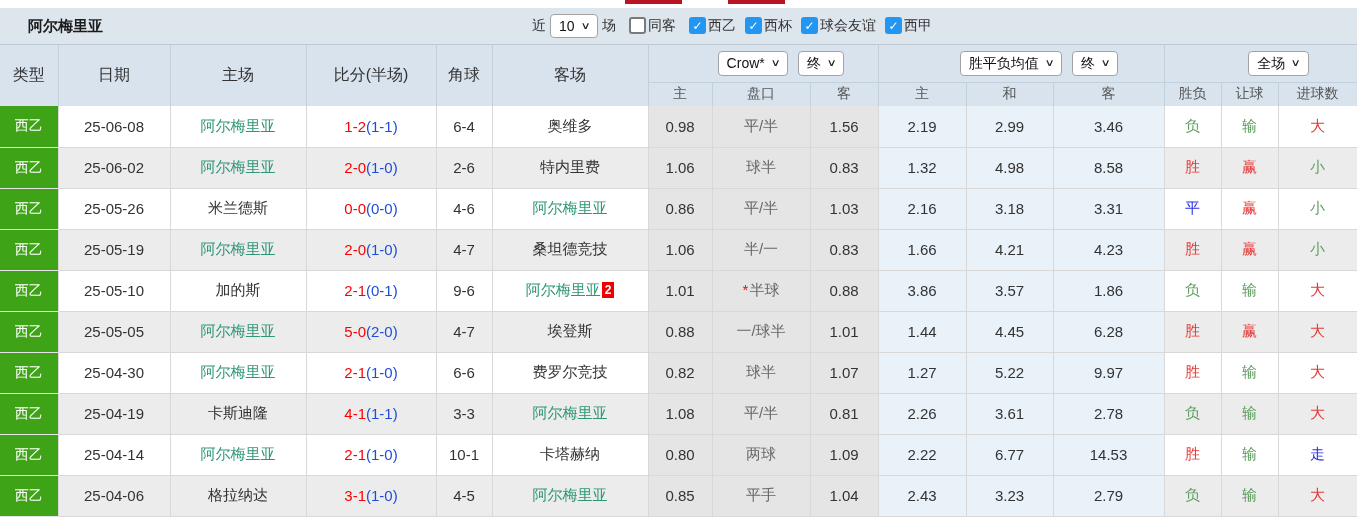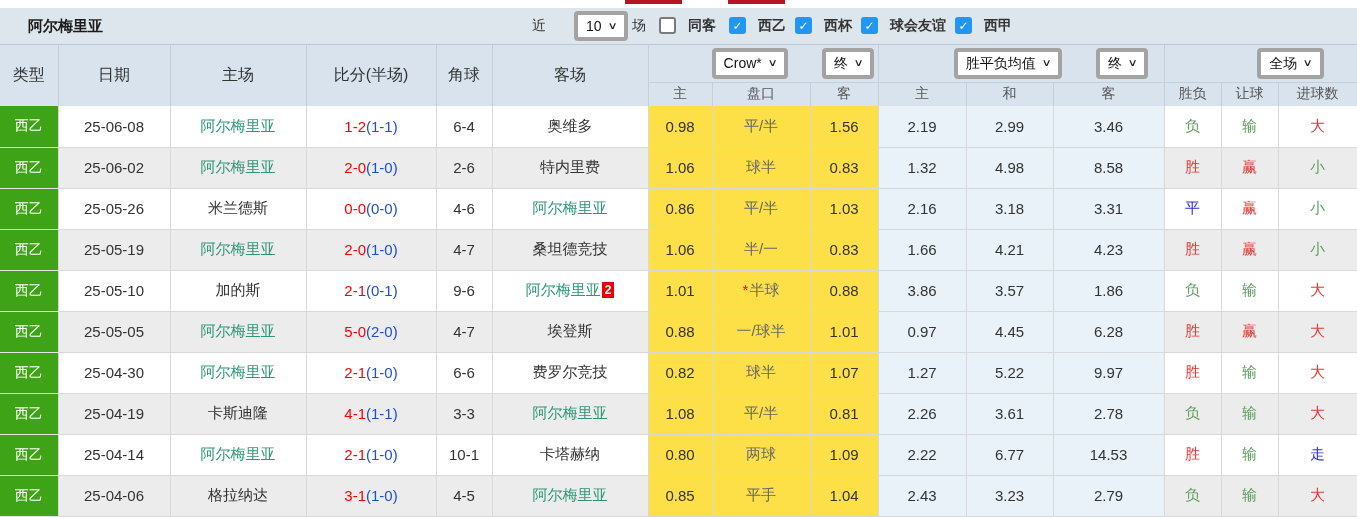--- a/index.html
+++ b/index.html
@@ -14,54 +14,54 @@
 
   .filter-bar {
     height: 37px; background: #dde5ed; border-bottom: 1px solid #bfc9d3;
     position: relative; display: flex; align-items: center; font-size: 14px;
   }
   .team-title { position: absolute; left: 28px; font-weight: bold; font-size: 15px; color: #1b1b1b; }
   .filter-group { position: absolute; left: 528px; display: flex; align-items: center; color: #333; }
   .filter-group > span.txt { margin: 0 4px; }
   .select {
     display: inline-flex; align-items: center; gap: 7px; background: #fff;
-    border: 4px solid #a3a3a3; border-radius: 4px; padding: 3px 8px;
-    font-size: 14px; color: #111; cursor: pointer; white-space: nowrap; line-height: 1.2; margin-left: 24px;
+    border: 1px solid #a3a3a3; border-radius: 4px; padding: 3px 8px;
+    font-size: 14px; color: #111; cursor: pointer; white-space: nowrap; line-height: 1.2;
   }
   .select .chev { font-size: 10px; color: #222; line-height: 1; transform: scaleX(1.4); }
   .cb-wrap { display: inline-flex; align-items: center; margin-left: 9px; }
   .cb-wrap:first-child { margin-right: 4px; }
   .checkbox {
     width: 17px; height: 17px; border-radius: 3px; display: inline-flex;
     align-items: center; justify-content: center; cursor: pointer; flex: none;
   }
   .checkbox.checked { background: #2196f3; color: #fff; font-size: 12px; font-weight: bold; }
   .checkbox.unchecked { background: #fff; border: 2px solid #7a7a7a; }
-  .cb-label { margin-left: 12px; font-weight: bold; }
+  .cb-label { margin-left: 2px; }
 
   table { width: 1357px; border-collapse: collapse; table-layout: fixed; }
   thead th {
     background: #d8e3ee; font-weight: normal; color: #3a3a3a; font-size: 14px;
     border-right: 1px solid #c3cfda; vertical-align: middle;
   }
   thead tr.controls th { height: 37px; border-bottom: 1px solid #c3cfda; }
   thead tr.controls th.spacer { border-bottom: none; }
   thead th.rowspan2 { font-size: 16px; color: #333; }
   thead tr.subhead th { height: 24px; color: #555; font-weight: normal; }
   .th-controls { display: flex; align-items: center; justify-content: center; gap: 10px; padding-left: 36px; }
 
   tbody td {
     height: 41px; text-align: center; font-size: 15px; color: #333;
     border-right: 1px solid #d8d8d8; border-bottom: 1px solid #d8d8d8;
     overflow: hidden; white-space: nowrap;
   }
   tr.odd td.plain { background: #fff; }
   tr.even td.plain { background: #ececec; }
   td.col-league { background: #3fa317; color: #fff; border-bottom: 1px solid #e6e6e6; font-size: 14px; }
-  td.crow { background: #fde047; }
+  td.crow { background: #e5e5e5; }
   td.avg { background: #e9f2f8; }
   td.handicap-cell { color: #666; }
   .self { color: #2e9678; }
   .score-ft { color: #ff0000; }
   .half { color: #1d4ed8; }
   .star { color: #ff0000; margin-right: 1px; }
   .r-red { color: #e53935; }
   .r-green { color: #5d9b5d; }
   .r-blue { color: #2a2ae6; }
   .red-badge {
@@ -274,21 +274,21 @@
         <tr class="even">
           <td class="col-league">西乙</td>
           <td class="plain">25-05-05</td>
           <td class="plain"><span class="self">阿尔梅里亚</span></td>
           <td class="plain"><span class="score-ft">5-0</span><span class="half">(2-0)</span></td>
           <td class="plain">4-7</td>
           <td class="plain"><span>埃登斯</span></td>
           <td class="crow">0.88</td>
           <td class="crow handicap-cell">一/球半</td>
           <td class="crow">1.01</td>
-          <td class="avg">0.97</td>
+          <td class="avg">1.44</td>
           <td class="avg">4.45</td>
           <td class="avg">6.28</td>
           <td class="plain"><span class="r-red">胜</span></td>
           <td class="plain"><span class="r-red">赢</span></td>
           <td class="plain"><span class="r-red">大</span></td>
         </tr>
         <tr class="odd">
           <td class="col-league">西乙</td>
           <td class="plain">25-04-30</td>
           <td class="plain"><span class="self">阿尔梅里亚</span></td>

